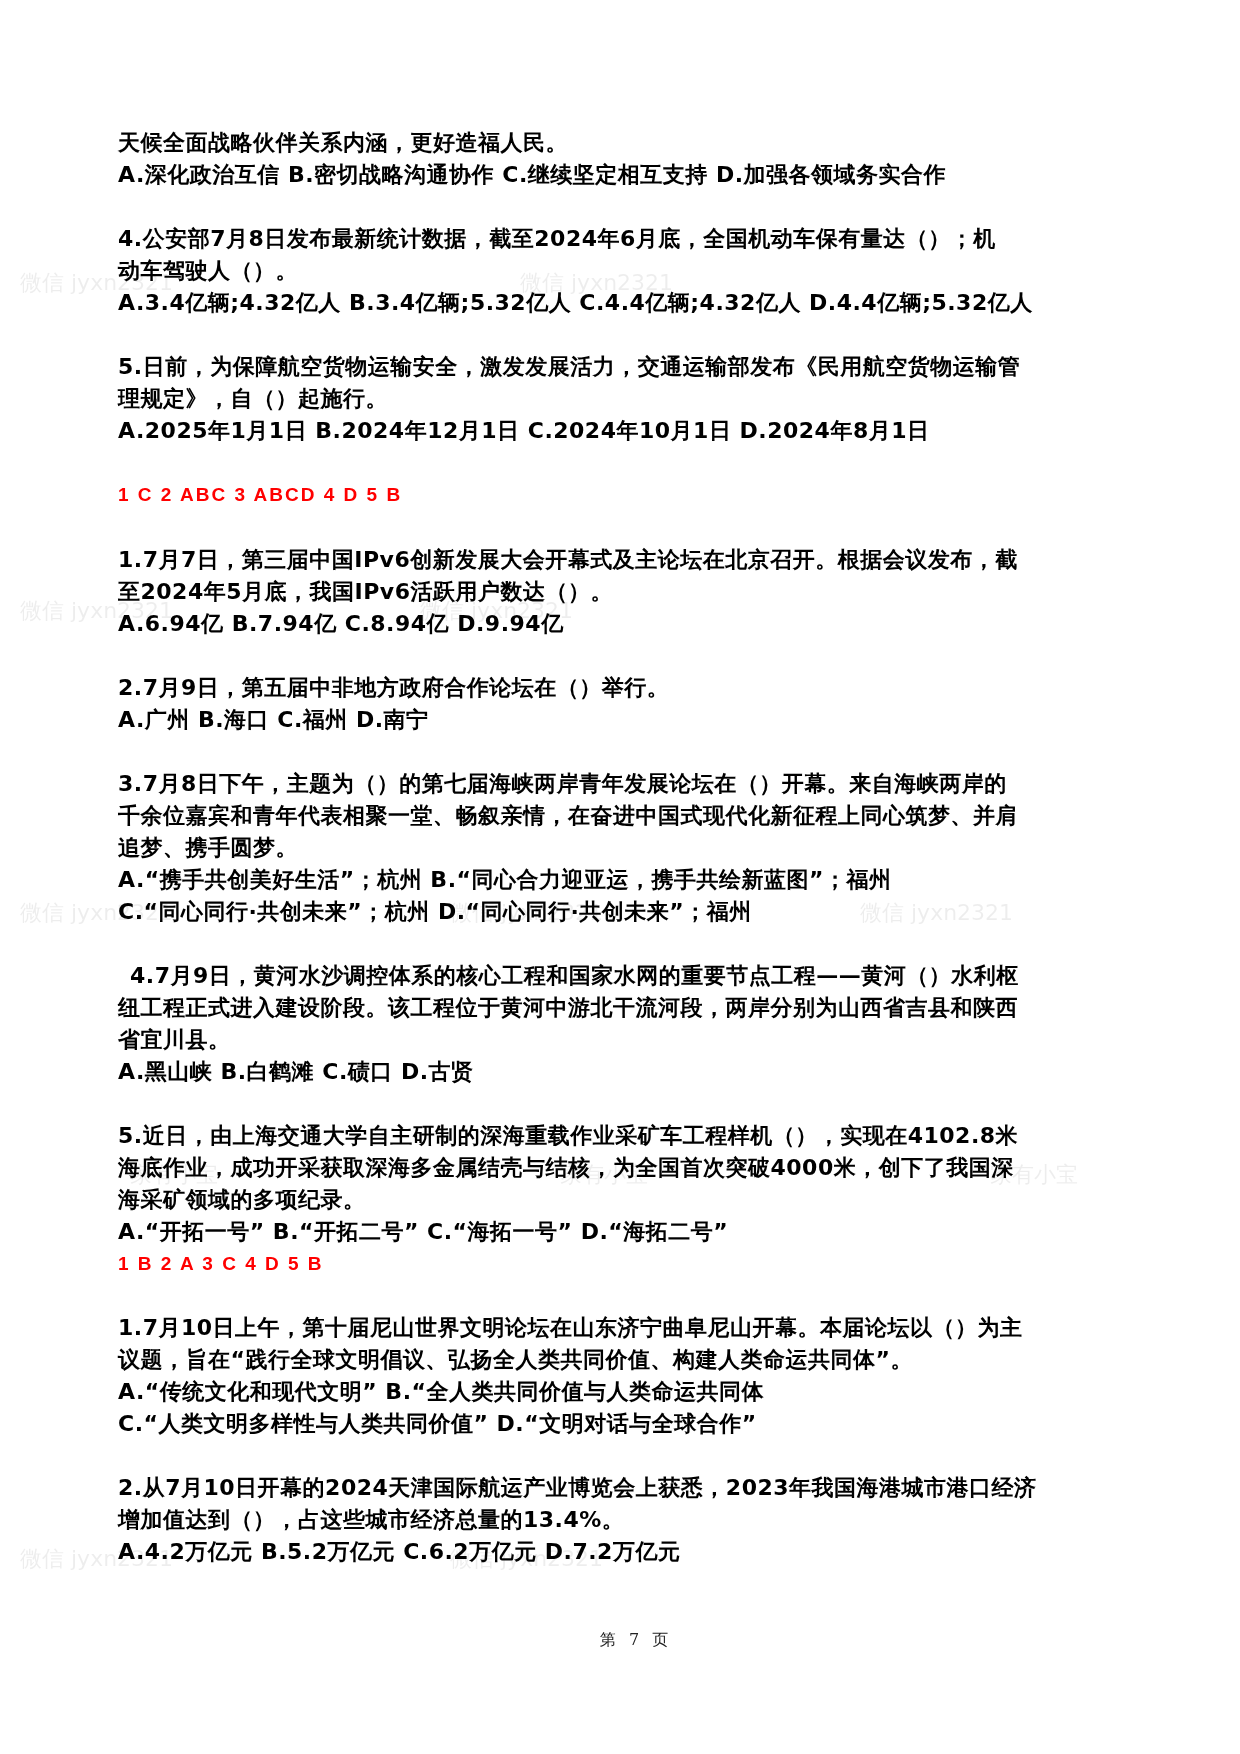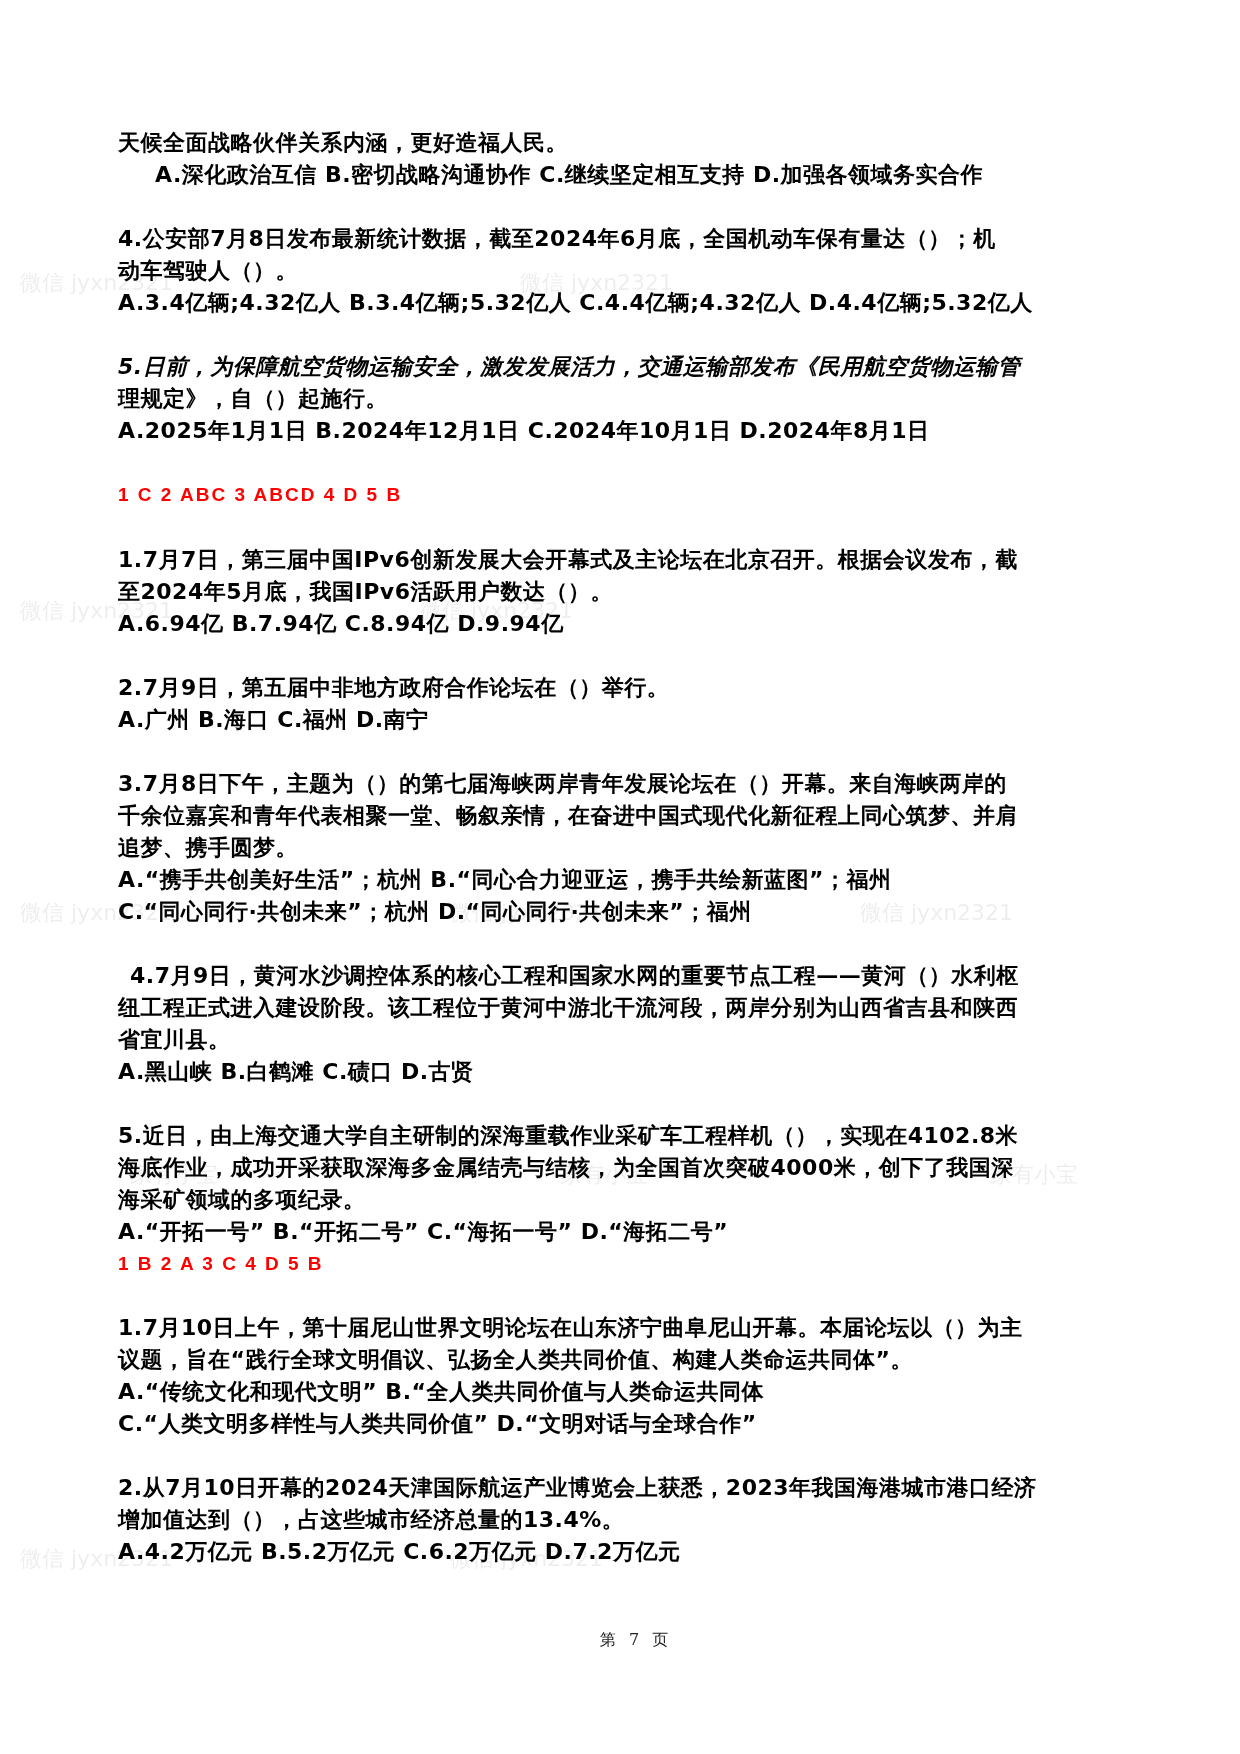--- a/index.html
+++ b/index.html
@@ -69,25 +69,25 @@
       <div class="watermark" style="left: 450px; top: 898px;">微信 jyxn2321</div>
       <div class="watermark" style="left: 860px; top: 898px;">微信 jyxn2321</div>
       <div class="watermark" style="left: 130px; top: 1160px;">家有小宝</div>
       <div class="watermark" style="left: 560px; top: 1160px;">家有小宝</div>
       <div class="watermark" style="left: 990px; top: 1160px;">家有小宝</div>
       <div class="watermark" style="left: 20px; top: 1544px;">微信 jyxn2321</div>
       <div class="watermark" style="left: 450px; top: 1544px;">微信 jyxn2321</div>
     </div>
   <div id="lines-layer">
       <div class="line" style="top: 128px;">天候全面战略伙伴关系内涵，更好造福人民。</div>
-      <div class="line" style="top: 160px; margin-left: 37px;">A.深化政治互信  B.密切战略沟通协作  C.继续坚定相互支持  D.加强各领域务实合作</div>
+      <div class="line" style="top: 160px;">A.深化政治互信  B.密切战略沟通协作  C.继续坚定相互支持  D.加强各领域务实合作</div>
       <div class="line" style="top: 224px;">4.公安部7月8日发布最新统计数据，截至2024年6月底，全国机动车保有量达（）；机</div>
       <div class="line" style="top: 256px;">动车驾驶人（）。</div>
       <div class="line" style="top: 288px;">A.3.4亿辆;4.32亿人 B.3.4亿辆;5.32亿人 C.4.4亿辆;4.32亿人 D.4.4亿辆;5.32亿人</div>
-      <div class="line" style="top: 352px; font-style: italic;">5.日前，为保障航空货物运输安全，激发发展活力，交通运输部发布《民用航空货物运输管</div>
+      <div class="line" style="top: 352px;">5.日前，为保障航空货物运输安全，激发发展活力，交通运输部发布《民用航空货物运输管</div>
       <div class="line" style="top: 384px;">理规定》，自（）起施行。</div>
       <div class="line" style="top: 416px;">A.2025年1月1日  B.2024年12月1日  C.2024年10月1日  D.2024年8月1日</div>
       <div class="line" style="top: 545px;">1.7月7日，第三届中国IPv6创新发展大会开幕式及主论坛在北京召开。根据会议发布，截</div>
       <div class="line" style="top: 577px;">至2024年5月底，我国IPv6活跃用户数达（）。</div>
       <div class="line" style="top: 609px;">A.6.94亿  B.7.94亿  C.8.94亿  D.9.94亿</div>
       <div class="line" style="top: 673px;">2.7月9日，第五届中非地方政府合作论坛在（）举行。</div>
       <div class="line" style="top: 705px;">A.广州  B.海口  C.福州  D.南宁</div>
       <div class="line" style="top: 769px;">3.7月8日下午，主题为（）的第七届海峡两岸青年发展论坛在（）开幕。来自海峡两岸的</div>
       <div class="line" style="top: 801px;">千余位嘉宾和青年代表相聚一堂、畅叙亲情，在奋进中国式现代化新征程上同心筑梦、并肩</div>
       <div class="line" style="top: 833px;">追梦、携手圆梦。</div>

